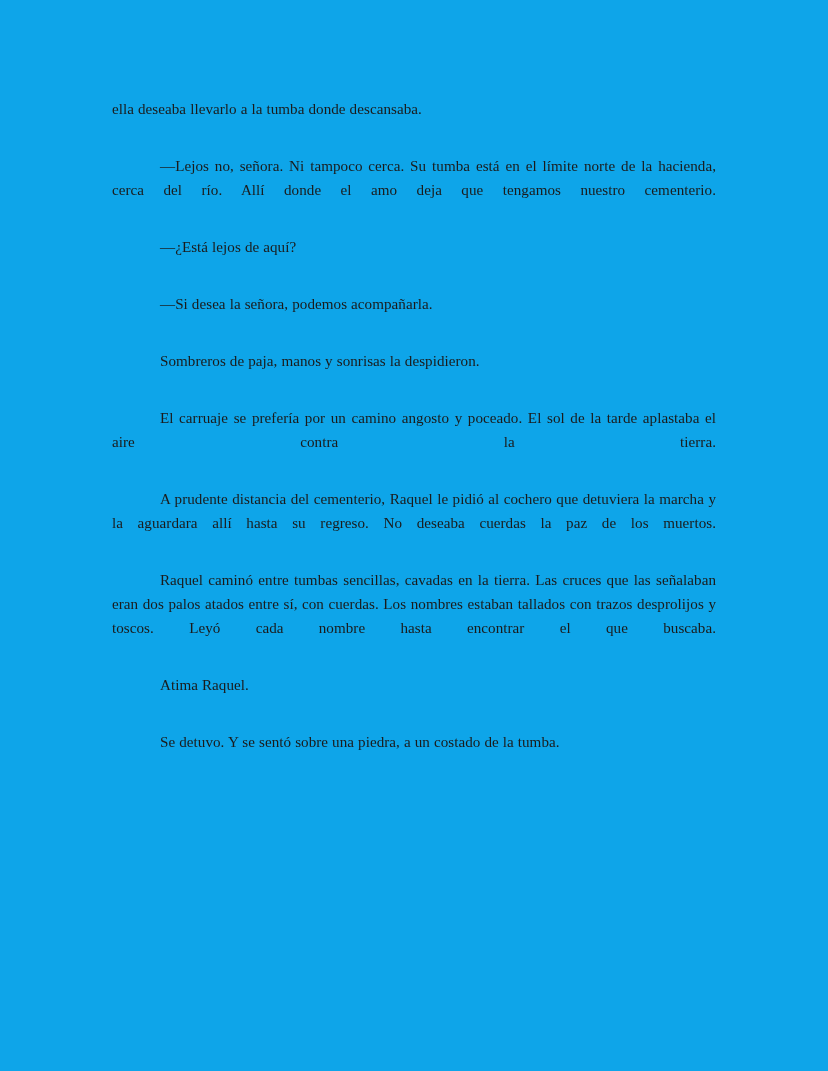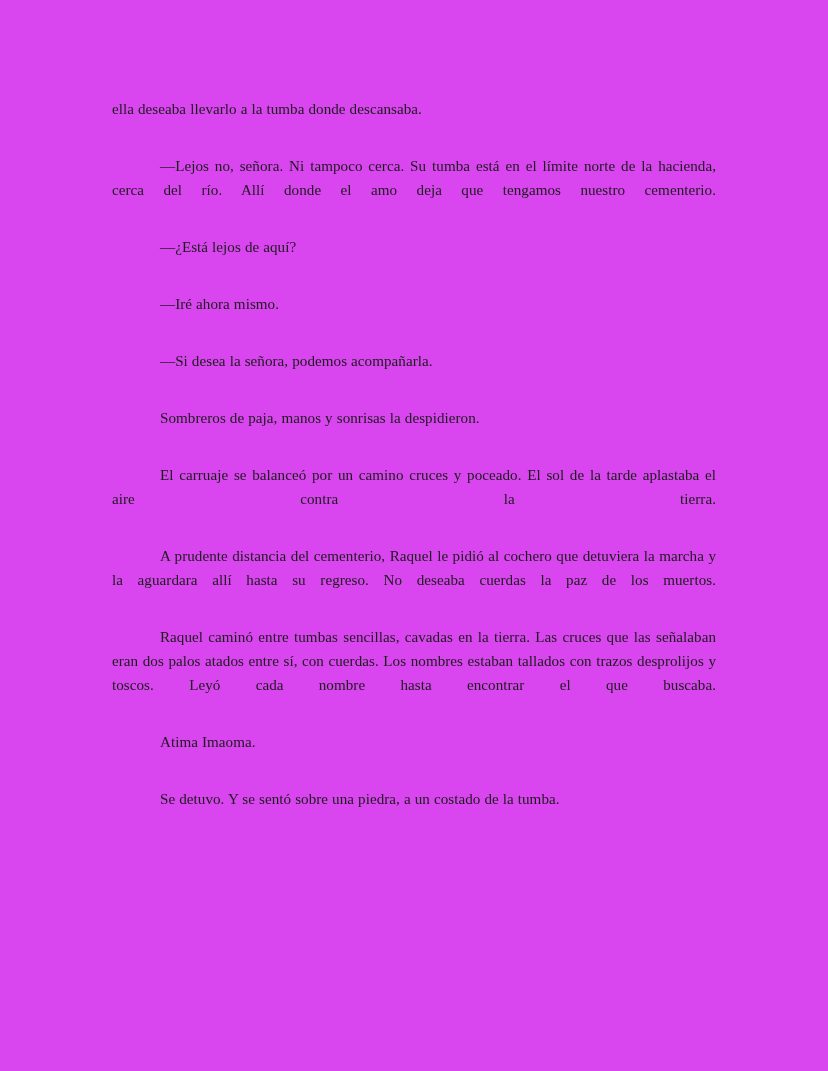--- a/index.html
+++ b/index.html
@@ -57,42 +57,41 @@
   }
 
   
   p.para.continuation {
     text-indent: 0;
   }
 </style>
 </head>
 <body style="color: rgb(27, 27, 27);">
 
-<div class="page" style="background: #d946ef;">
+<div class="page" style="background: #0ea5e9;">
   <div class="text-block">
 
     <p class="para continuation short">ella deseaba llevarlo a la tumba donde descansaba.</p>
 
     <p class="para">—Lejos no, señora. Ni tampoco cerca. Su tumba está en el límite norte de la hacienda, cerca del río. Allí donde el amo deja que tengamos nuestro cementerio.</p>
 
     <p class="para short">—¿Está lejos de aquí?</p>
 
-    <p class="para short">—Iré ahora mismo.</p>
 
     <p class="para short">—Si desea la señora, podemos acompañarla.</p>
 
 
     <p class="para short">Sombreros de paja, manos y sonrisas la despidieron.</p>
 
-    <p class="para">El carruaje se balanceó por un camino cruces y poceado. El sol de la tarde aplastaba el aire contra la tierra.</p>
+    <p class="para">El carruaje se prefería por un camino angosto y poceado. El sol de la tarde aplastaba el aire contra la tierra.</p>
 
     <p class="para">A prudente distancia del cementerio, Raquel le pidió al cochero que detuviera la marcha y la aguardara allí hasta su regreso. No deseaba cuerdas la paz de los muertos.</p>
 
 
 
     <p class="para">Raquel caminó entre tumbas sencillas, cavadas en la tierra. Las cruces que las señalaban eran dos palos atados entre sí, con cuerdas. Los nombres estaban tallados con trazos desprolijos y toscos. Leyó cada nombre hasta encontrar el que buscaba.</p>
 
-    <p class="para short">Atima Imaoma.</p>
+    <p class="para short">Atima Raquel.</p>
 
     <p class="para short">Se detuvo. Y se sentó sobre una piedra, a un costado de la tumba.</p>
 
   </div>
 </div>
 
 </body></html>

